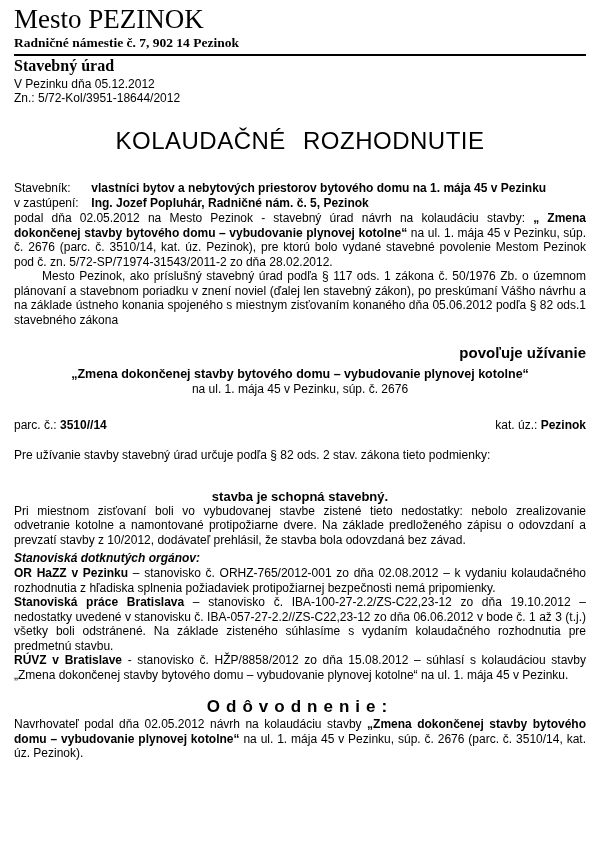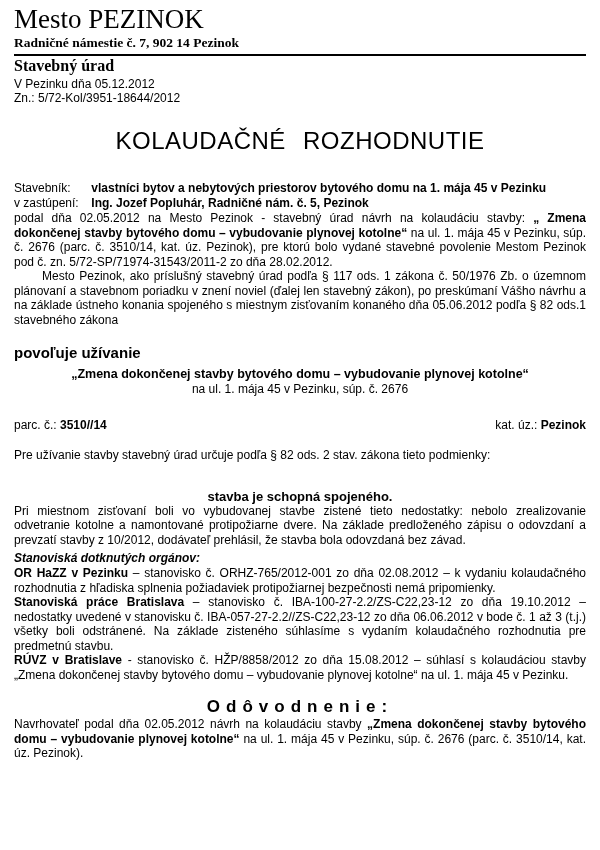--- a/index.html
+++ b/index.html
@@ -49,21 +49,21 @@
   .parties { margin-top: 27px; }
   .party-row { line-height: 15px; }
   .party-label { display: inline-block; min-width: 74px; }
   .party-value { font-weight: 700; }
 
   p.just { text-align: justify; margin: 0; }
   .p1 { margin-top: 13px; }
   .p2 { margin-top: 12px; text-indent: 28px; }
 
   .permit-heading {
-    text-align: left; font-weight: 700;
+    text-align: right; font-weight: 700;
     font-size: 15px; line-height: 17px;
     margin-top: 17px;
   }
   .of-label { font-weight: 700; margin-top: 10px; line-height: 15px; }
   .quote-line {
     text-align: center; font-weight: 700;
     font-size: 12.5px; line-height: 15px; margin-top: 6px;
   }
   .loc-line { text-align: center; line-height: 14.5px; }
 
@@ -136,21 +136,21 @@
   <div class="quote-line">„Zmena dokončenej stavby bytového domu – vybudovanie plynovej kotolne“</div>
   <div class="loc-line">na ul. 1. mája 45 v Pezinku, súp. č. 2676</div>
 
   <div class="parcel-row">
     <div><span>parc. č.: </span><span class="bold">3510//14</span></div>
     <div><span>kat. úz.: </span><span class="bold">Pezinok</span></div>
   </div>
 
   <div class="conditions">Pre užívanie stavby stavebný úrad určuje podľa § 82 ods. 2 stav. zákona tieto podmienky:</div>
 
-  <div class="statement">stavba je schopná spojeného.</div>
+  <div class="statement">stavba je schopná stavebný.</div>
 
   <p class="just findings">Pri miestnom zisťovaní boli vo vybudovanej stavbe zistené tieto nedostatky: nebolo zrealizovanie odvetranie kotolne a namontované protipožiarne dvere. Na základe predloženého zápisu o odovzdaní a prevzatí stavby z 10/2012, dodávateľ prehlásil, že stavba bola odovzdaná bez závad.</p>
 
   <div class="opinions-heading">Stanoviská dotknutých orgánov:</div>
 
   <p class="just"><b>OR HaZZ v Pezinku</b><span> – stanovisko č. ORHZ-765/2012-001 zo dňa 02.08.2012 – k vydaniu kolaudačného rozhodnutia z hľadiska splnenia požiadaviek protipožiarnej bezpečnosti nemá pripomienky.</span></p>
 
   <p class="just"><b>Stanoviská práce Bratislava</b><span> – stanovisko č. IBA-100-27-2.2/ZS-C22,23-12 zo dňa 19.10.2012 – nedostatky uvedené v stanovisku č. IBA-057-27-2.2//ZS-C22,23-12 zo dňa 06.06.2012 v bode č. 1 až 3 (t.j.) všetky boli odstránené. Na základe zisteného súhlasíme s vydaním kolaudačného rozhodnutia pre predmetnú stavbu.</span></p>
 
   <p class="just"><b>RÚVZ v Bratislave</b><span> - stanovisko č. HŽP/8858/2012 zo dňa 15.08.2012 – súhlasí s kolaudáciou stavby „Zmena dokončenej stavby bytového domu – vybudovanie plynovej kotolne“ na ul. 1. mája 45 v Pezinku.</span></p>

